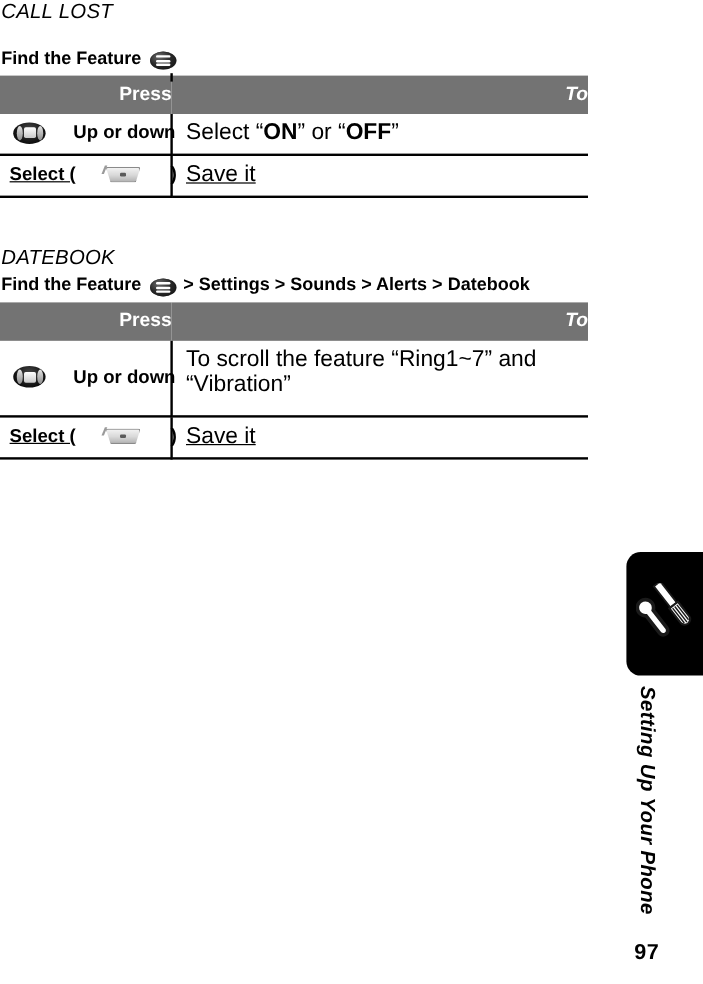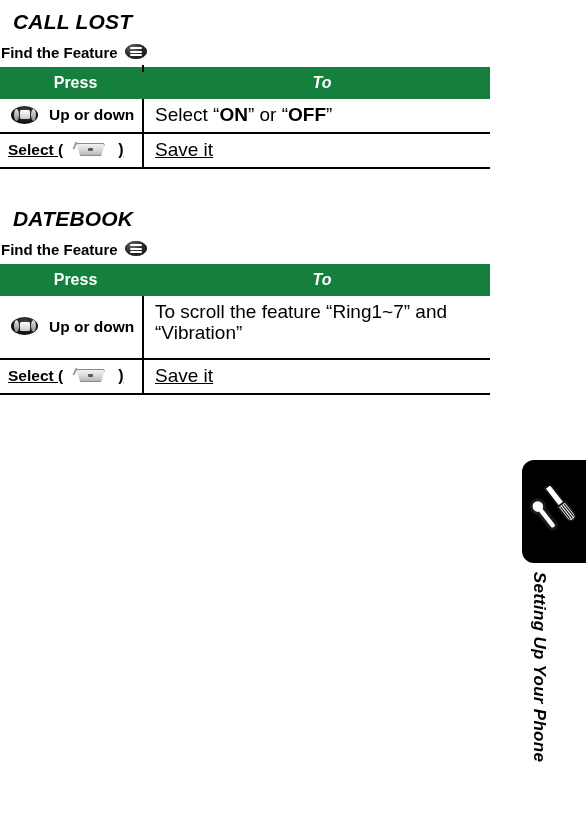--- a/index.html
+++ b/index.html
@@ -19,44 +19,44 @@
   
   .content {
     position: absolute;
     left: 0;
     top: 0;
     width: 492px;
   }
 
   .section-title {
     font-style: italic;
-    font-weight: bold;
-    font-size: 21px;
+    font-weight: normal;
+    font-size: 17px;
     letter-spacing: 0.2px;
-    margin: 12px;
+    margin: 0;
     padding: 0 0 0 1px;
     line-height: 20px;
   }
 
   .body-text {
     font-size: 17.5px;
     line-height: 22.5px;
     margin: 2px 0 0 1px;
     padding: 0;
     max-width: 470px;
   }
 
   .find-line {
     font-size: 15px;
     font-weight: bold;
     line-height: 18px;
-    margin: 0 0 0 1px;
+    margin: 20px 0 0 1px;
     white-space: nowrap;
     display: flex;
-    align-items: flex-start;
+    align-items: flex-end;
   }
   .find-line .fl-label { font-weight: bold; }
   .find-line .fl-path  { font-weight: bold; }
 
   
   .menu-icon {
     display: inline-block;
     position: relative;
     width: 22px;
     height: 15px;
@@ -83,25 +83,25 @@
   .key-table {
     border-collapse: collapse;
     width: 490px;
     table-layout: fixed;
     margin-top: 5px;
   }
   .key-table col.c1 { width: 143px; }
   .key-table col.c2 { width: 347px; }
 
   .key-table thead th {
-    background: #15803d;
+    background: #737373;
     color: #ffffff;
     font-size: 16px;
     font-weight: bold;
-    text-align: center;
+    text-align: right;
     padding: 5px 0 6px 8px;
     height: 21px;
     border: none;
   }
   .key-table thead th.th2 { padding-left: 11px; font-style: italic; }
 
   .key-table td {
     border-bottom: 2.5px solid #000000;
     vertical-align: top;
     padding: 5px 6px 7px 8px;
@@ -118,21 +118,21 @@
     padding-left: 11px;
     font-weight: normal;
   }
   .key-table tbody tr:last-child td {
     border-bottom: 2.5px solid #000000;
     text-decoration: underline;
   }
   .key-table td.press .press-inner {
     display: flex;
     align-items: center;
-    gap: 11px;
+    gap: 23px;
   }
   .row-tall td { height: 50px; }
 
   
   .nav-key {
     position: relative;
     display: inline-block;
     width: 27px;
     height: 18px;
     border-radius: 50%;
@@ -335,20 +335,21 @@
   <div style="margin-top:40px;">
     <h2 class="section-title">DATEBOOK</h2>
 
     <div class="find-line" style="margin-top:4px;">
       <span class="fl-label">Find the Feature</span>
       <span class="menu-icon">
         <i></i>
           <i></i>
           <i></i>
       </span>
+      <span class="fl-path">&gt; Settings &gt; Sounds &gt; Alerts &gt; Datebook</span>
     </div>
 
     <div style="position:relative;">
       <table class="key-table">
         <colgroup>
             <col class="c1">
             <col class="c2">
           </colgroup>
         <thead>
           <tr>
@@ -411,13 +412,14 @@
         <line x1="44.5" y1="34" x2="44.5" y2="56" stroke="#1a1a1a" stroke-width="1.6"></line>
         <line x1="47.5" y1="34" x2="47.5" y2="55" stroke="#1a1a1a" stroke-width="1.6"></line>
       </g>
     </svg>
   </div>
 
   <div class="chapter-label">
     <span>Setting Up Your Phone</span>
   </div>
 
+  <div class="page-number">97</div>
 </div>
 
 </body></html>

